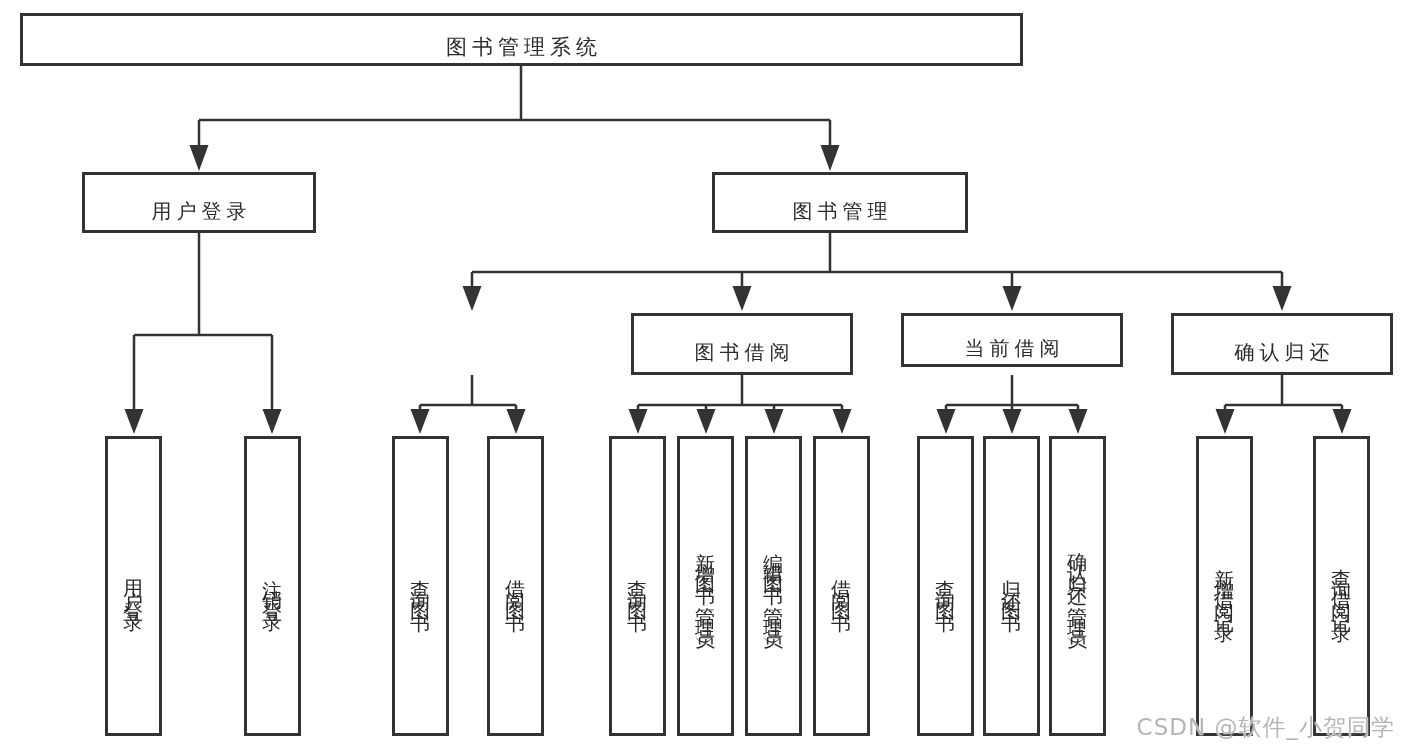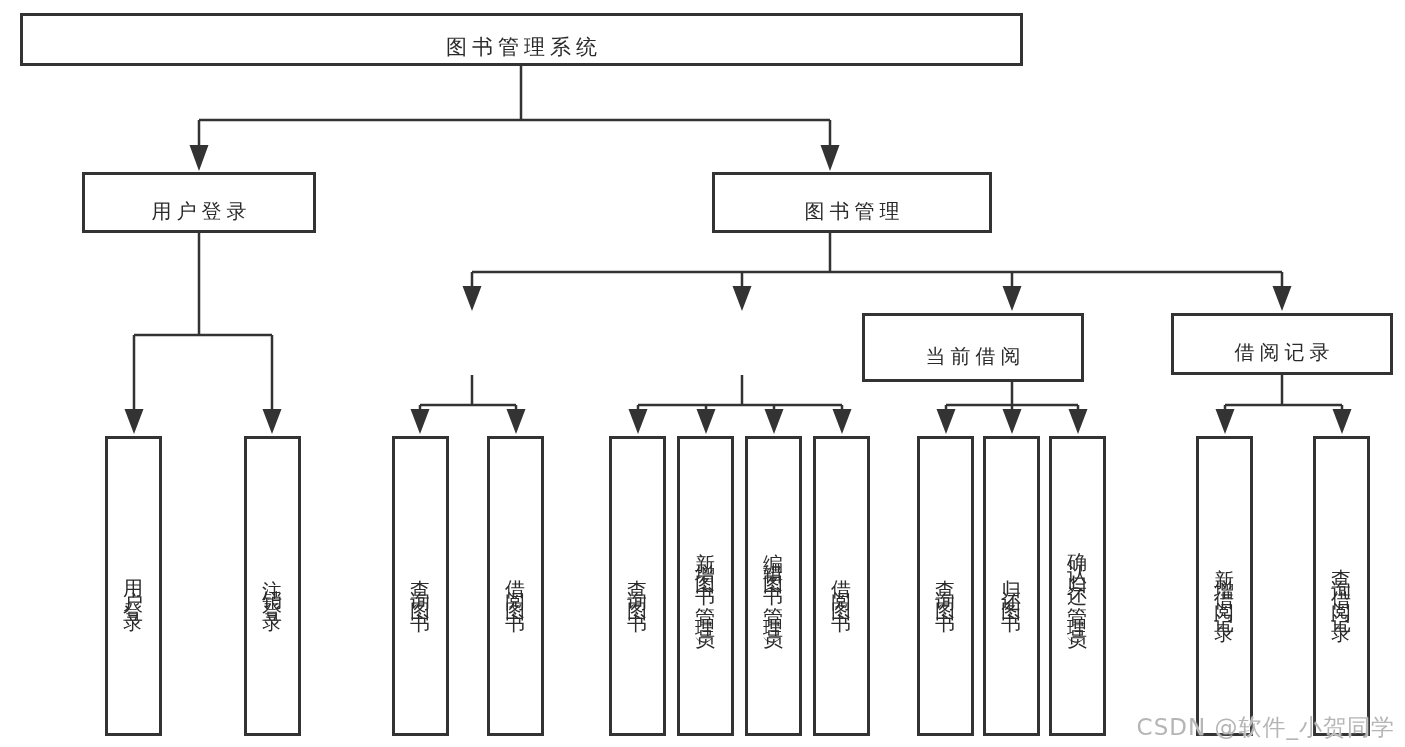--- a/index.html
+++ b/index.html
@@ -60,29 +60,32 @@
              M1332.5,409 L1351.5,409 L1342,434 Z" fill="#333333" stroke="none"></path>
   </svg>
 
   <div class="node hbox root" style="left:20px;top:13px;width:1003px;height:53px">
     <span>图书管理系统</span>
   </div>
 
   <div class="node hbox" style="left:82px;top:172px;width:234px;height:61px">
     <span>用户登录</span>
   </div>
-  <div class="node hbox" style="left:712px;top:172px;width:280px;height:61px">
+  <div class="node hbox" style="left:712px;top:172px;width:256px;height:61px">
     <span>图书管理</span>
   </div>
 
-  <div class="node hbox" style="left:862px;top:313px;width:222px;height:69px">
+  <div class="node hbox" style="left:631px;top:313px;width:222px;height:62px">
+    <span>图书借阅</span>
+  </div>
+  <div class="node hbox" style="left:901px;top:313px;width:222px;height:54px">
     <span>当前借阅</span>
   </div>
   <div class="node hbox" style="left:1171px;top:313px;width:222px;height:62px">
-    <span>借阅记录</span>
+    <span>确认归还</span>
   </div>
 
   <div class="node leaf" style="left:105px;top:436px">
     <span>用户登录</span>
   </div>
   <div class="node leaf" style="left:244px;top:436px">
     <span>注销登录</span>
   </div>
 
   <div class="node leaf" style="left:392px;top:436px">

